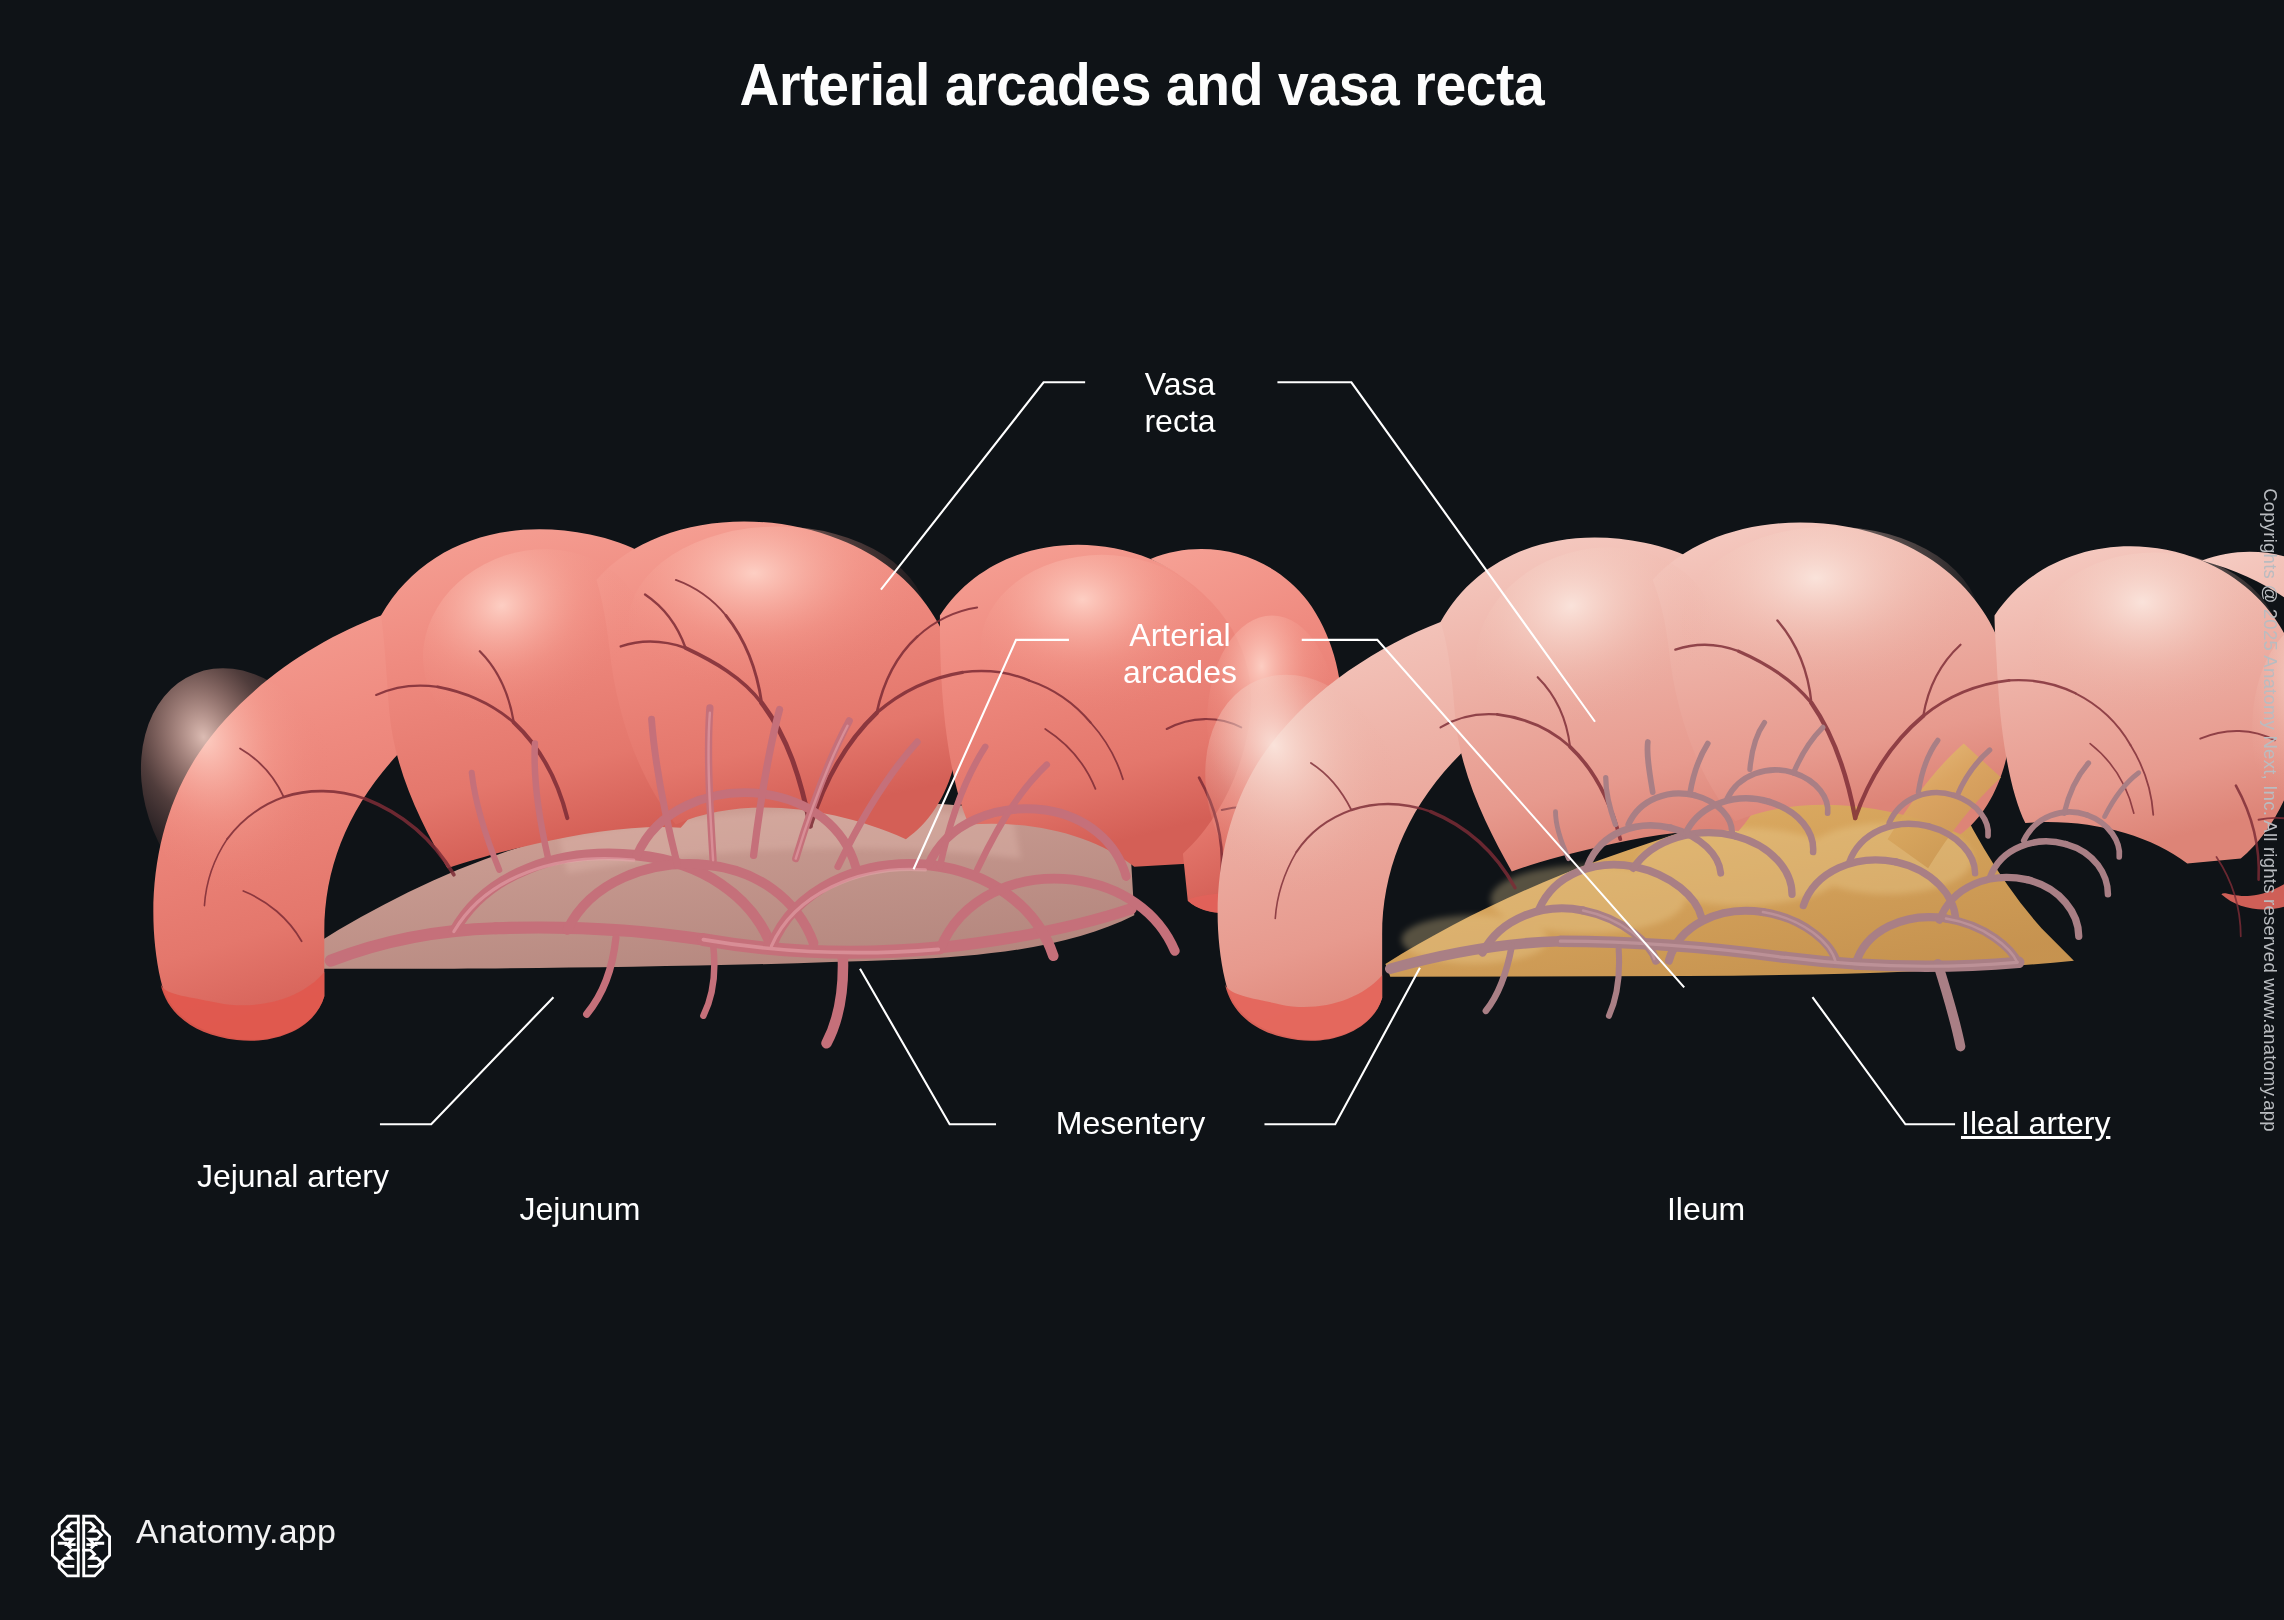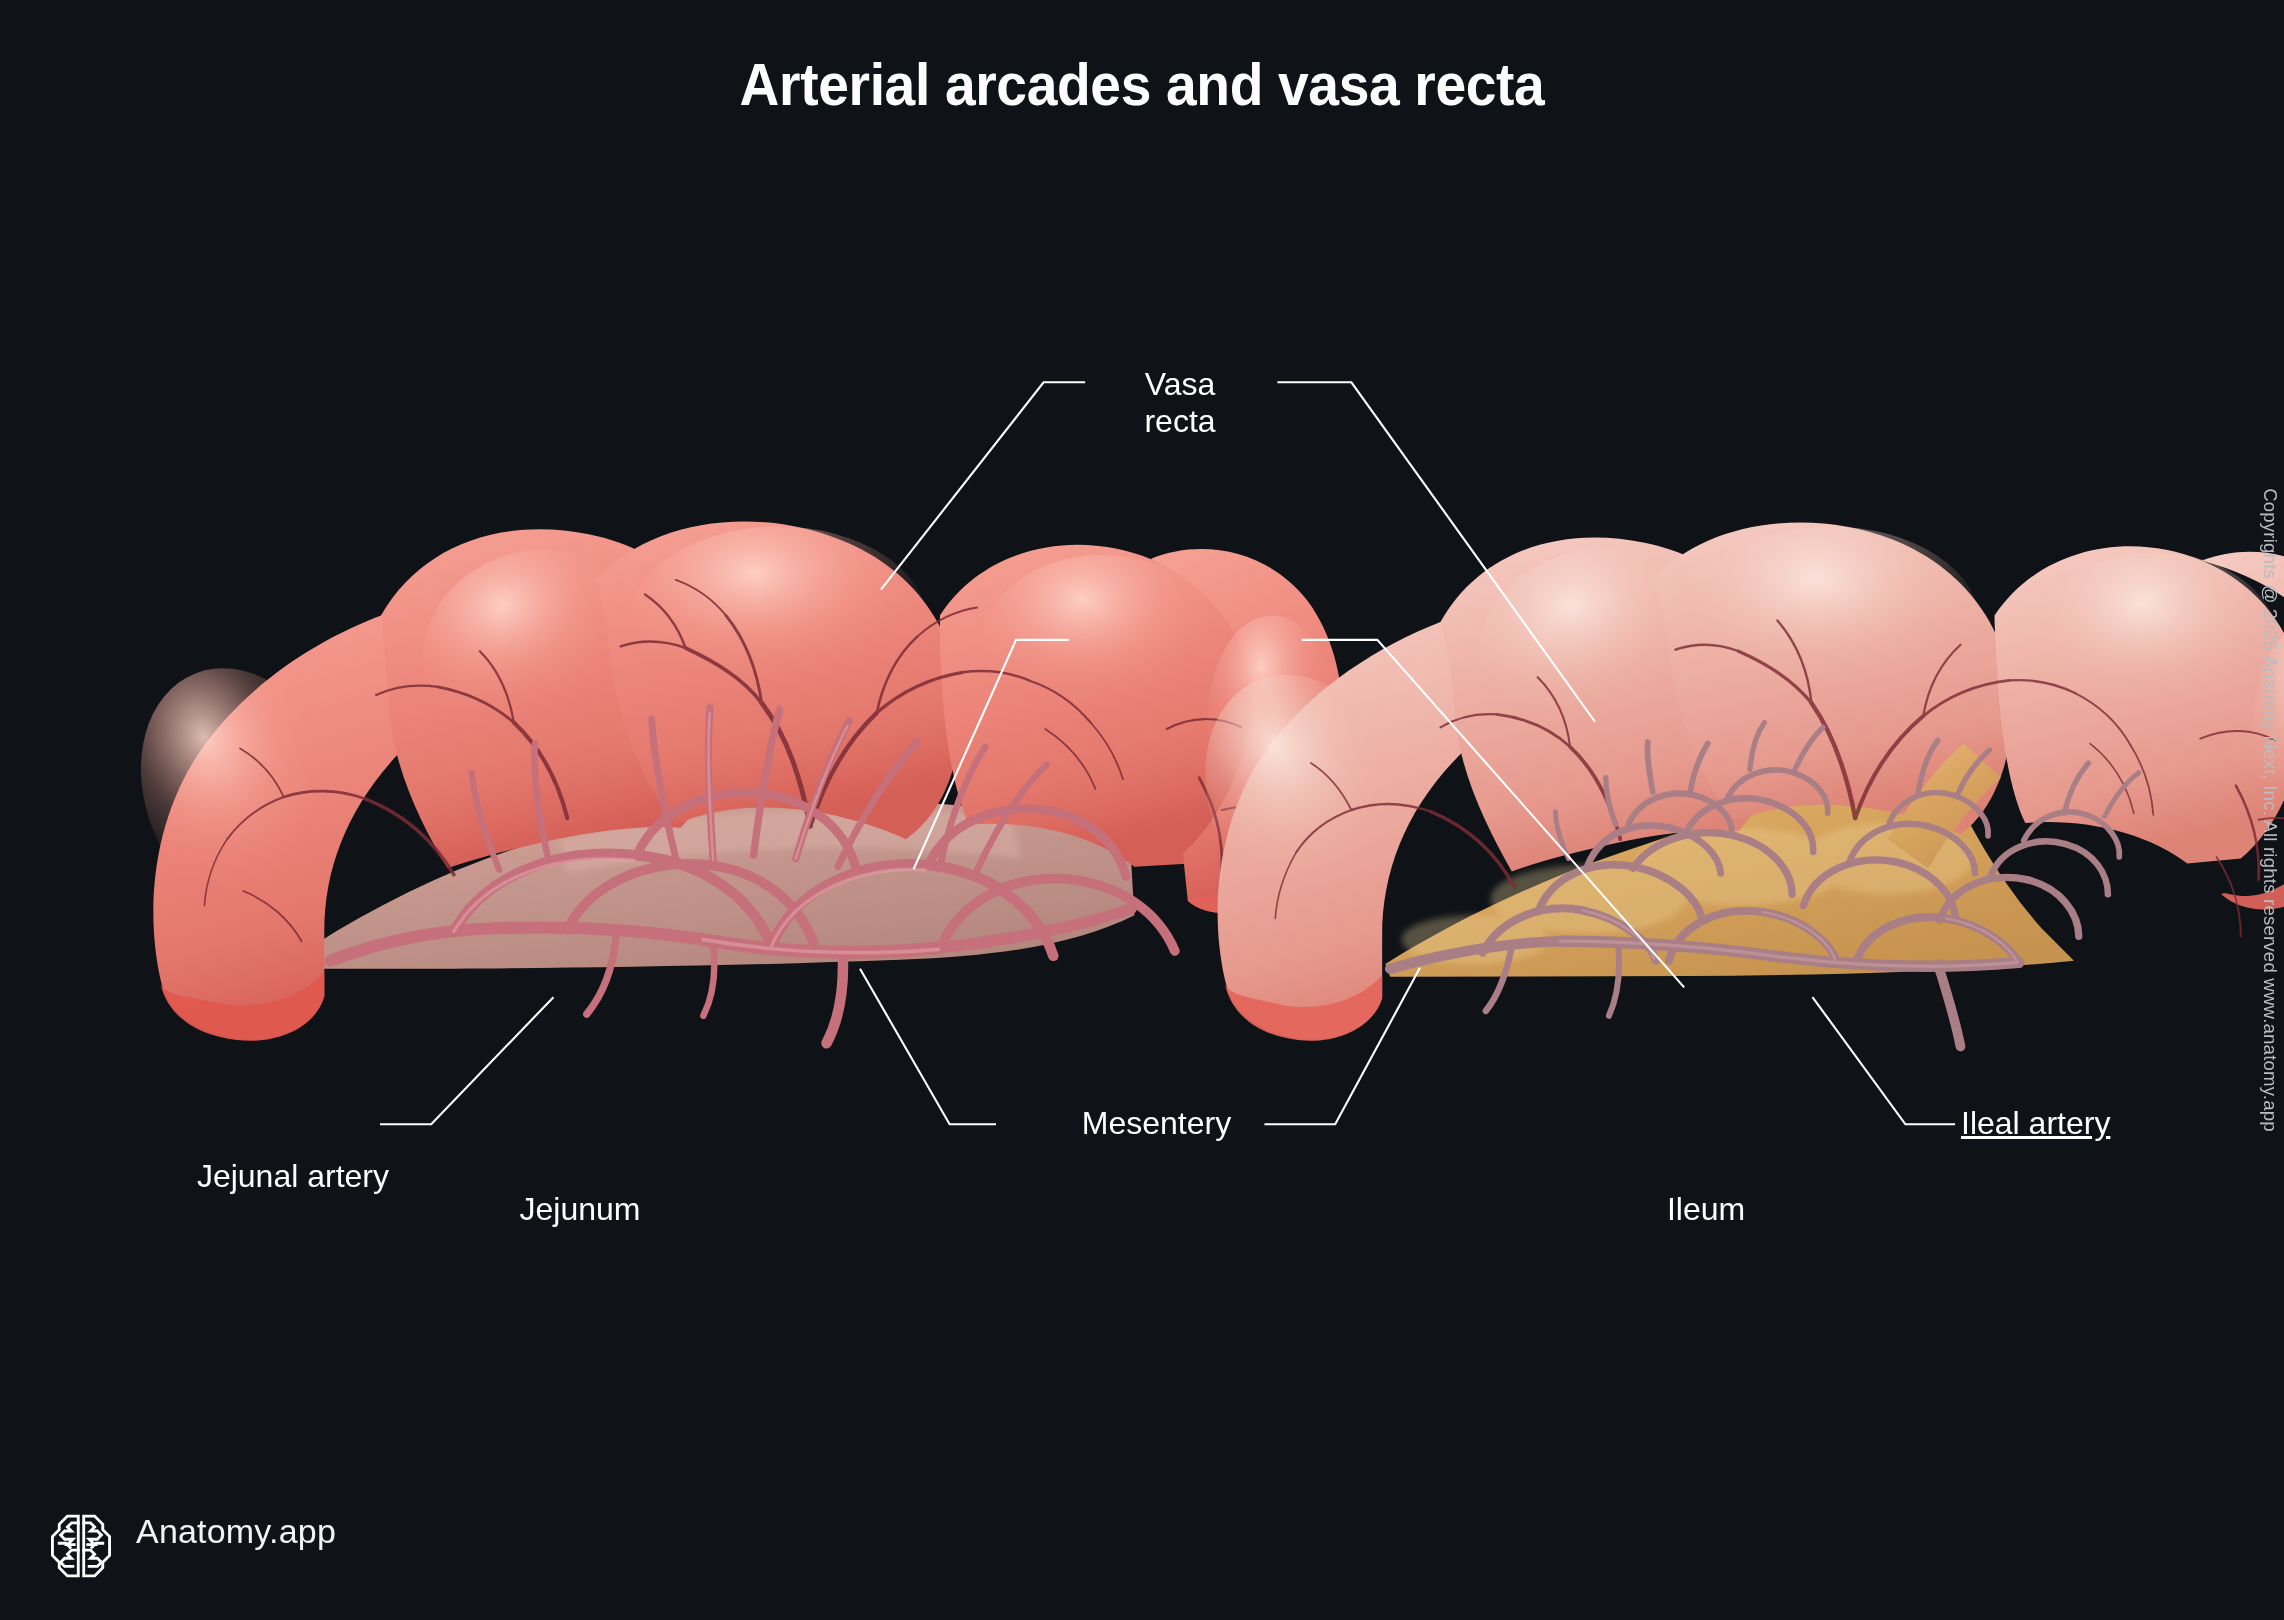--- a/index.html
+++ b/index.html
@@ -29,21 +29,21 @@
   
   .lab{position:absolute;color:#ffffff;font-size:32px;line-height:1.16;
        font-weight:400;white-space:pre-line;}
   .lab.c{text-align:center;}
   .lab.r{text-align:right;}
   .lab.l{text-align:left;}
 
   #lab-vasa{left:1087px;top:366px;width:186px;}
   #lab-arcades{left:1069px;top:617px;width:222px;}
   #lab-jejunal{left:49px;top:1158px;width:340px;}
-  #lab-mesentery{left:1023px;top:1105px;width:267px;}
+  #lab-mesentery{left:997px;top:1105px;width:267px;}
   #lab-ileal{left:1961px;top:1105px;width:267px;text-decoration:underline;}
 
   .organ{position:absolute;font-size:32px;color:#ffffff;text-align:center;}
   #organ-jejunum{left:438px;top:1191px;width:284px;}
   #organ-ileum{left:1564px;top:1191px;width:284px;}
 
   
   #copy{
     position:absolute;right:6.5px;top:0;height:1620px;width:32px;
   }
@@ -427,20 +427,22 @@
     <polyline points="470,1388 532,1388 682,1232 "></polyline>
 
     <polyline points="1228,1388 1172,1388 1062,1197 "></polyline>
     <polyline points="1562,1388 1648,1388 1752,1196 "></polyline>
 
     <polyline points="2412,1388 2352,1388 2238,1232 "></polyline>
   </svg>
 
   <div class="lab c" id="lab-vasa">Vasa
 recta</div>
+  <div class="lab c" id="lab-arcades">Arterial
+arcades</div>
   <div class="lab r" id="lab-jejunal">Jejunal artery</div>
   <div class="lab c" id="lab-mesentery">Mesentery</div>
   <div class="lab l" id="lab-ileal">Ileal artery</div>
 
   <div class="organ" id="organ-jejunum">Jejunum</div>
   <div class="organ" id="organ-ileum">Ileum</div>
 
   <div id="copy">
     <span>Copyrights @ 2025 Anatomy Next, Inc. All rights reserved www.anatomy.app</span>
   </div>

